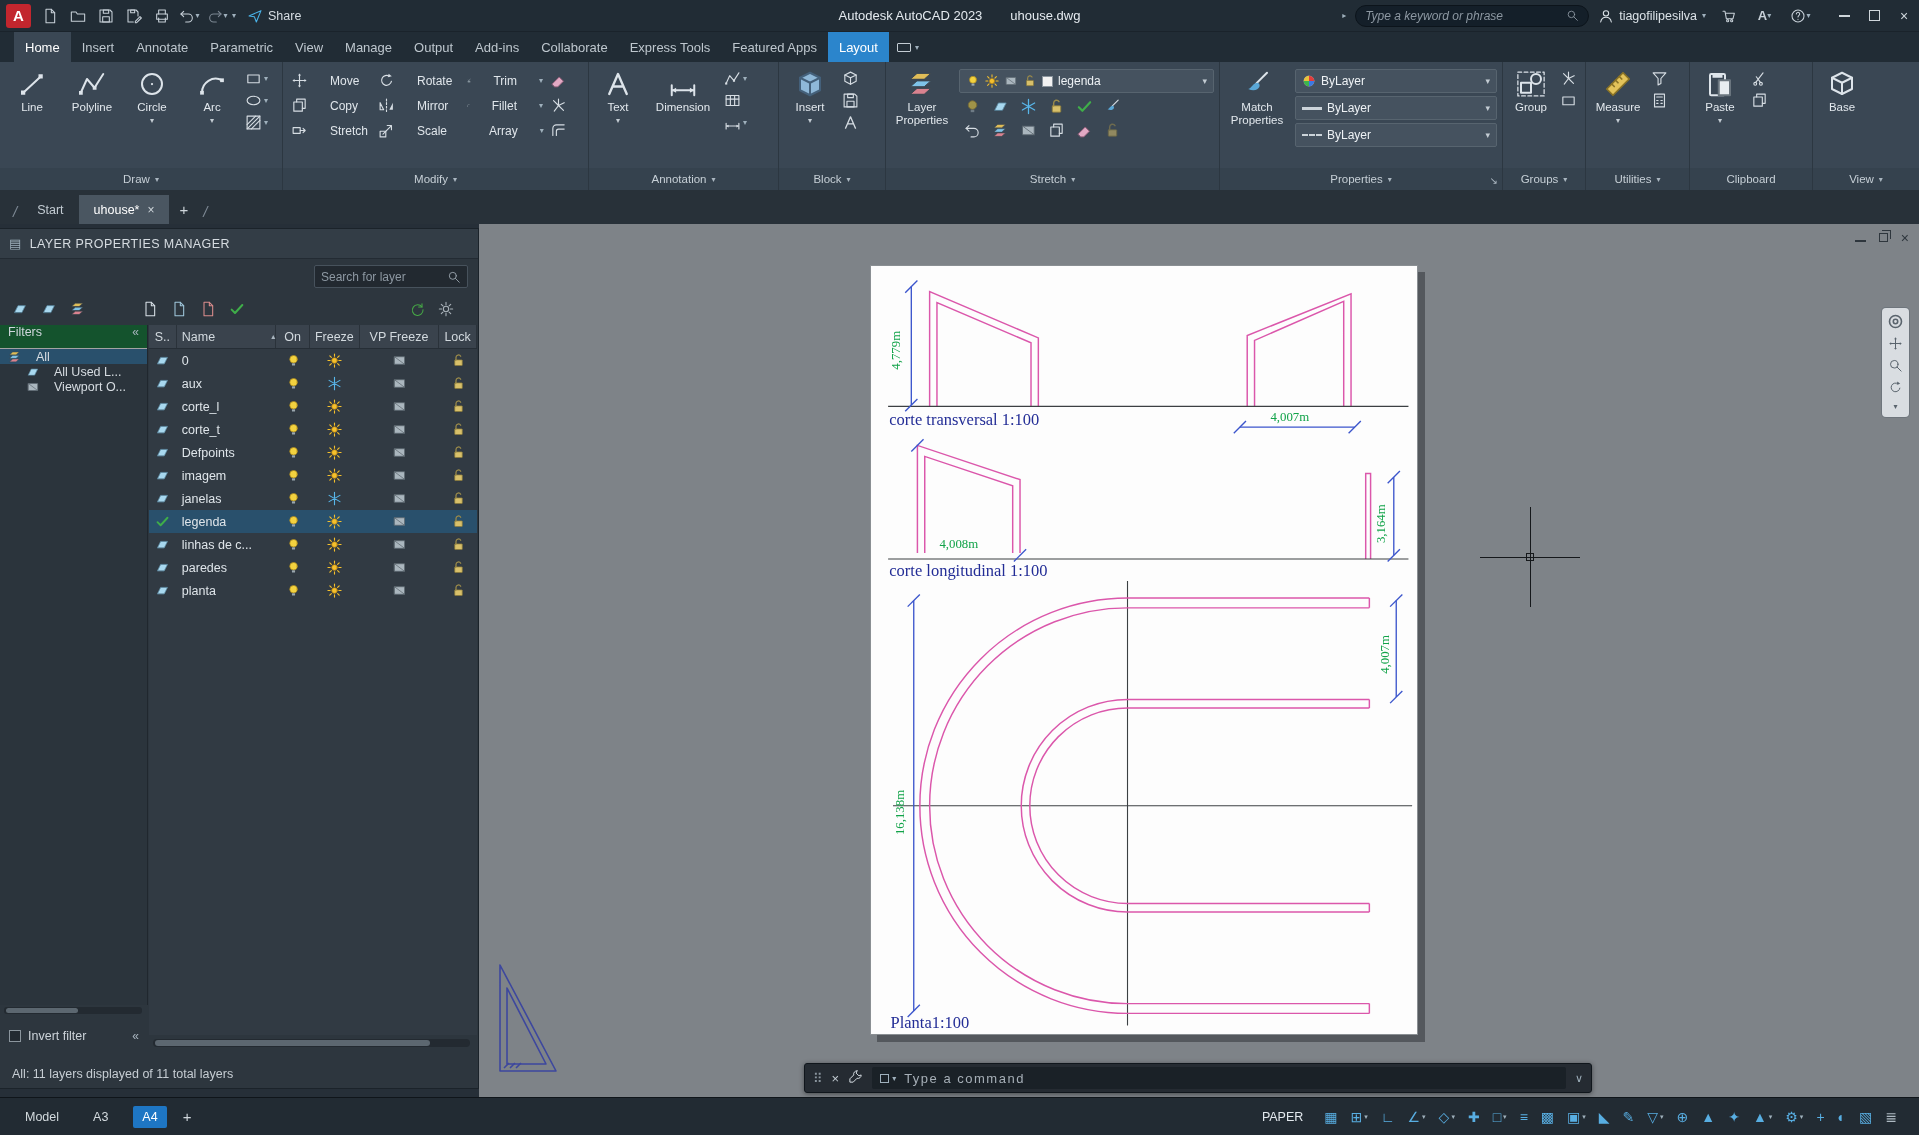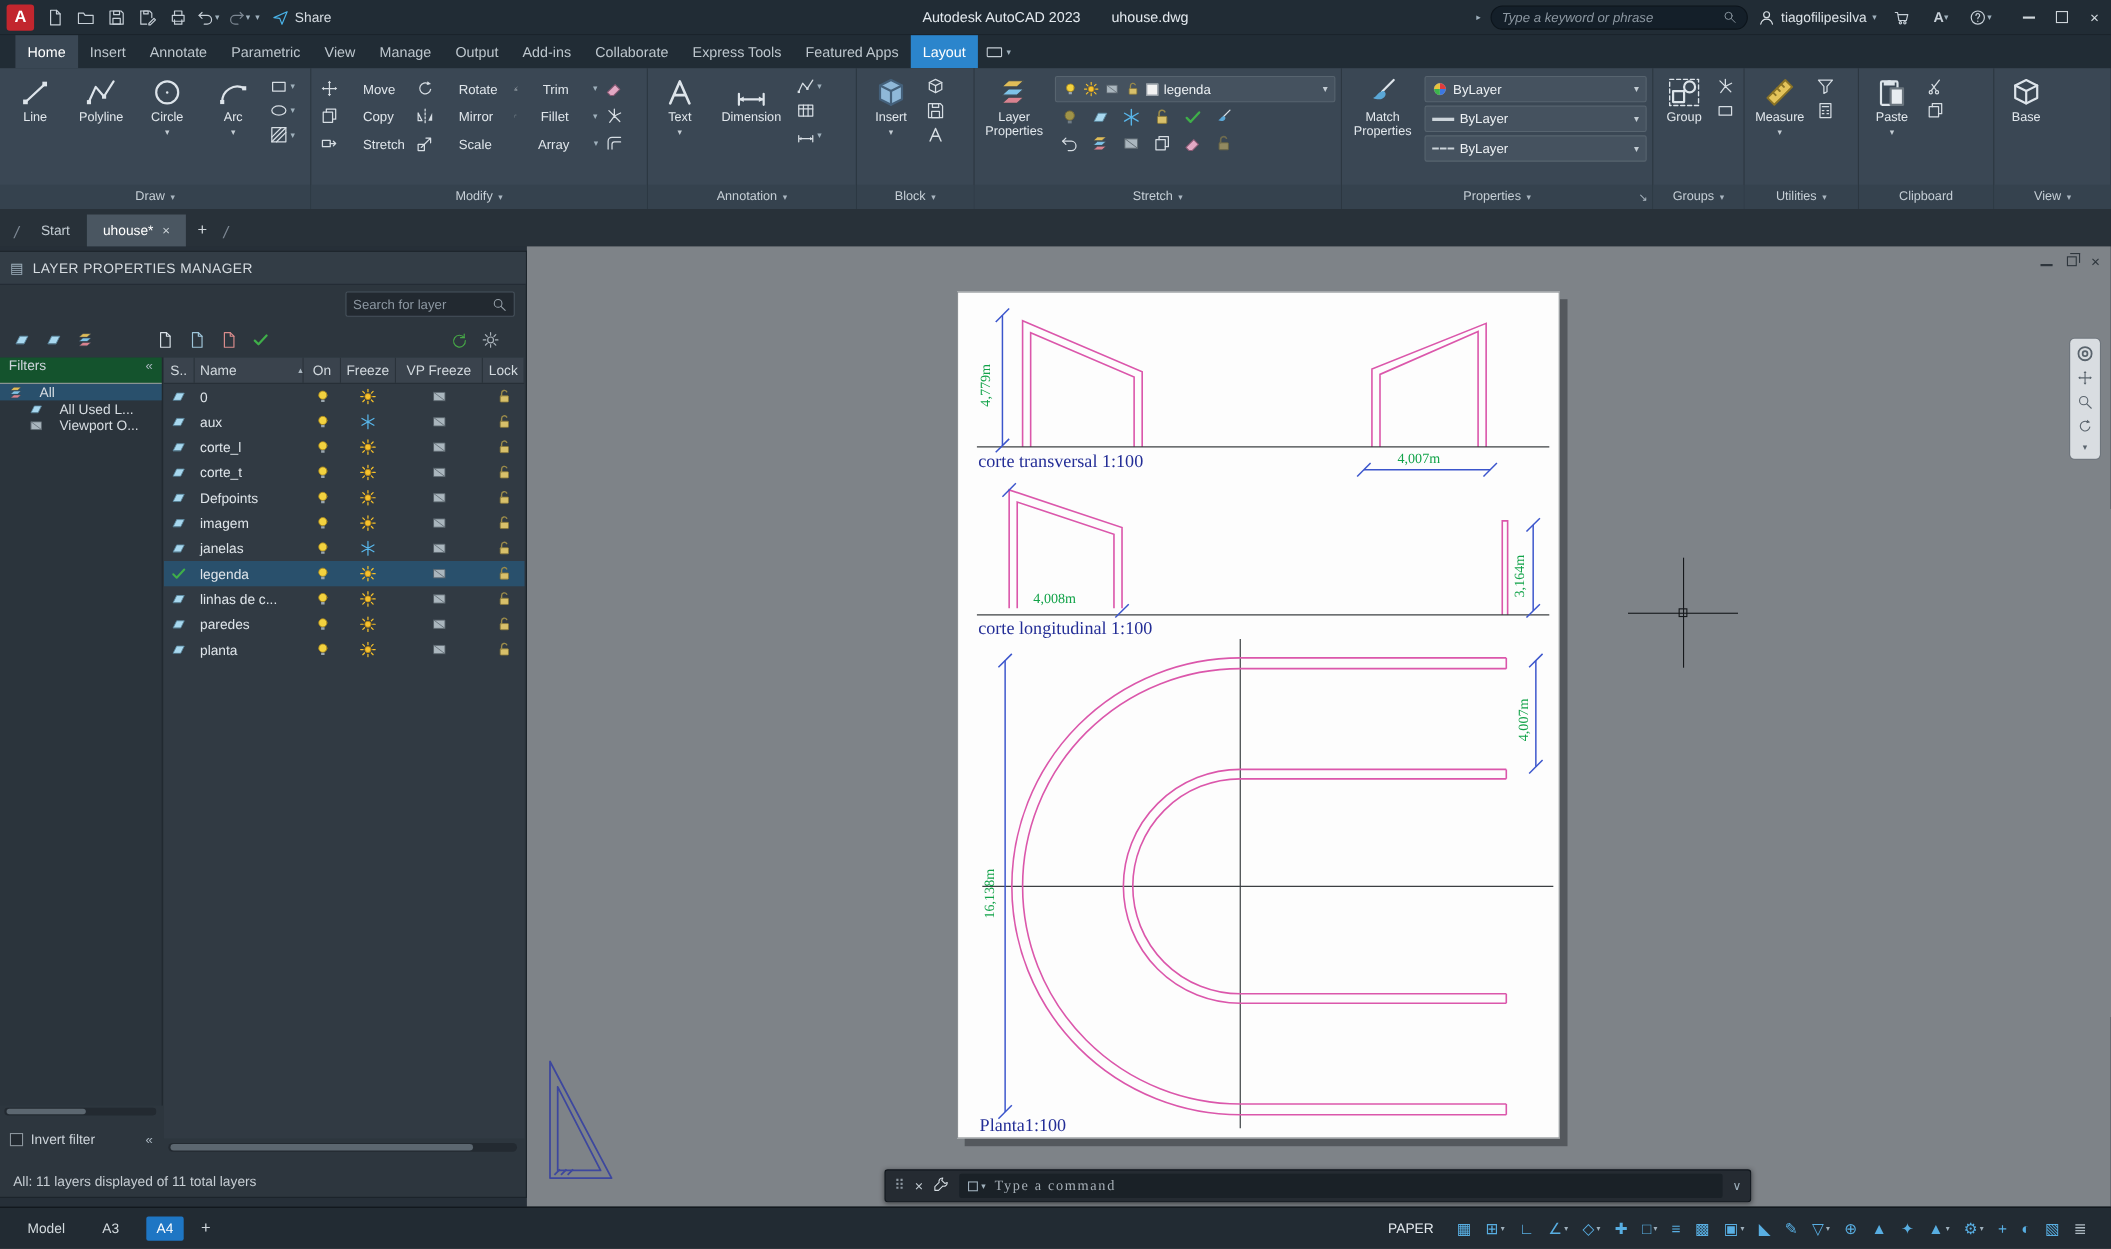--- a/index.html
+++ b/index.html
@@ -129,21 +129,21 @@
 .pstatus{position:absolute;left:12px;top:838px;color:#c6cdd3}
 
 
 .cmdbar{position:absolute;left:804px;top:1063px;width:788px;height:30px;background:rgba(33,40,47,.96);border:1px solid #10161c;border-radius:3px;display:flex;align-items:center;padding:0 8px;gap:9px;box-shadow:0 1px 5px rgba(0,0,0,.45)}
 .grip{color:#8a959e;font-family:"DejaVu Sans Mono",monospace;font-size:13px}
 .cmdx{color:#c3ccd3;font-size:13px}
 .cmdw{color:#b8c2ca}
 .cmdinput{flex:1;display:flex;align-items:center;gap:8px;background:#1a2127;height:22px;border-radius:2px;padding:0 8px}
 .cmdicon{color:#9fb0bc;font-size:10px;display:flex;align-items:center;gap:3px}
 .cmdsq{display:inline-block;width:9px;height:9px;border:1px solid #9fb0bc}
-.cmdinput input{flex:1;min-width:0;background:none;border:none;outline:none;color:#aeb7bf;font-size:13px;letter-spacing:1.5px;font-family:Liberation Serif, serif}
+.cmdinput input{flex:1;min-width:0;background:none;border:none;outline:none;color:#aeb7bf;font-size:13px;letter-spacing:1.5px;font-family:Liberation Sans, sans-serif}
 .cmdinput input::placeholder{color:#a6afb7}
 .cmdchev{color:#9fb0bc;font-size:11px}
 
 
 .statusbar{position:absolute;left:0;top:1097px;right:0;height:38px;background:#222b33;border-top:1px solid #0f151a;display:flex;align-items:center;padding:0 16px;gap:16px}
 .sbtab{padding:4px 9px;color:#d3dade}
 .sbtab.active{background:#1e76c4;color:#fff;border-radius:2px}
 .sbplus{color:#cfd6db;font-size:15px}
 .sb-right{margin-left:auto;display:flex;align-items:center;gap:13px;padding-right:6px}
 .paperlbl{color:#e3e9ee;margin-right:8px;font-size:12.5px}

